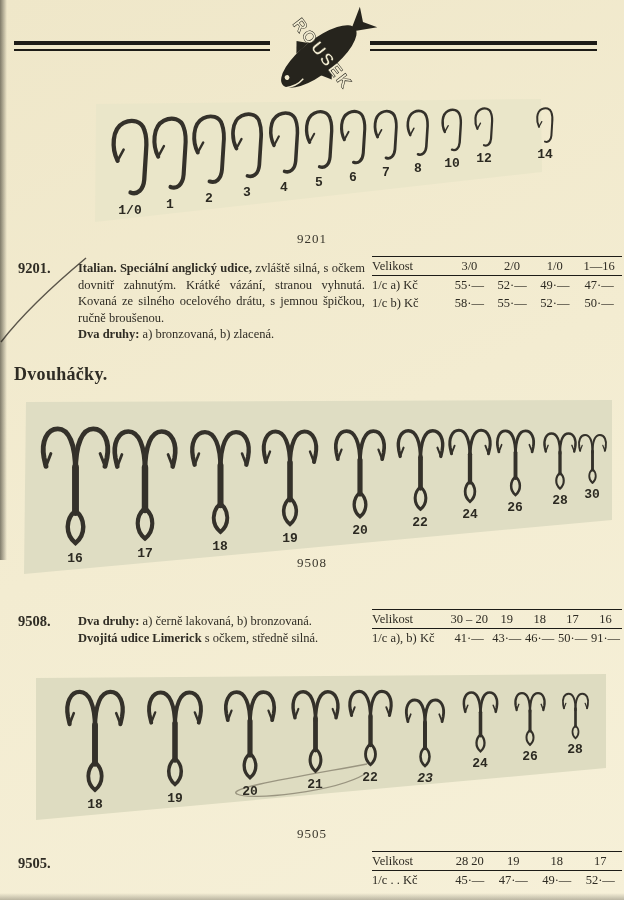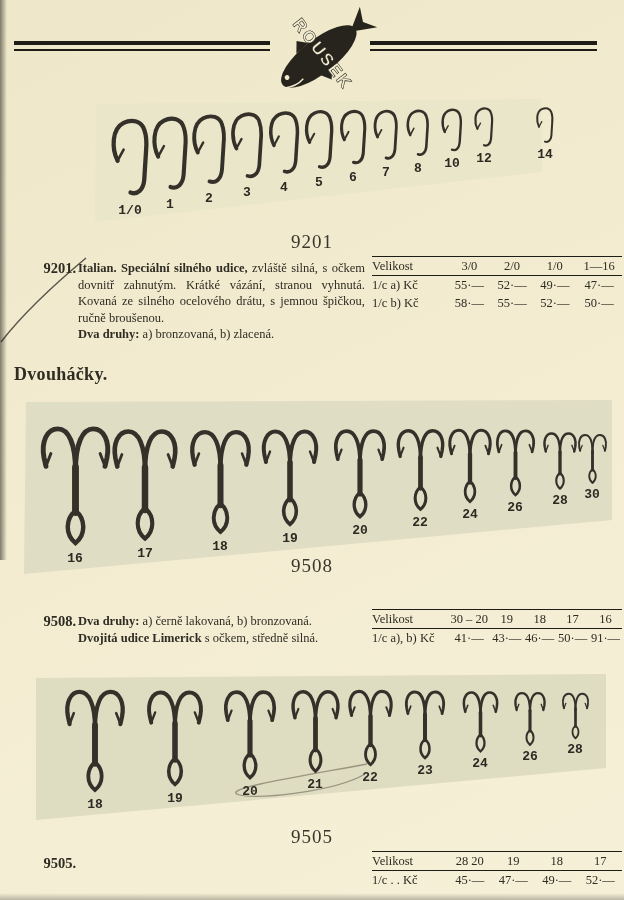--- a/index.html
+++ b/index.html
@@ -12,22 +12,22 @@
   .hrule .thin{height:2px;background:var(--rule,#1d1c17);margin-top:4px;}
   .logo{position:absolute;left:262px;top:2px;width:120px;height:100px;}
   
   .strip{position:absolute;}
   .strip-bg{position:absolute;inset:0;}
   .hook-unit{position:absolute;display:flex;flex-direction:column;align-items:center;gap:1px;}
   .hook-label{font-family:"Liberation Mono",monospace;font-size:13px;font-weight:bold;color:#2c2a22;line-height:15px;white-space:nowrap;}
   .pencil{position:absolute;}
   .leader{position:absolute;}
   
-  .caption{position:absolute;left:0;width:624px;text-align:center;font-size:19px;letter-spacing:1px;color:#39362c;}
-  .item-number{position:absolute;left:18px;width:58px;font-weight:bold;font-size:14.5px;text-align:right;}
+  .caption{position:absolute;left:0;width:624px;text-align:center;font-size:13px;letter-spacing:1px;color:#39362c;}
+  .item-number{position:absolute;left:18px;width:58px;font-weight:bold;font-size:14.5px;}
   .item-text{position:absolute;left:78px;width:287px;font-size:12.5px;line-height:16.5px;text-align:justify;}
   .item-text p{margin:0;}
   .b{font-weight:bold;}
   .section-heading{position:absolute;left:14px;font-weight:bold;font-size:18px;letter-spacing:.3px;}
   
   .ptable{position:absolute;width:250px;}
   .ptable table{width:100%;border-collapse:collapse;font-size:12.5px;color:#2e2b23;}
   .ptable th,.ptable td{font-weight:normal;text-align:center;padding:1.5px 0;white-space:nowrap;}
   .ptable th:first-child,.ptable td:first-child{text-align:left;width:76px;}
   .ptable thead tr{border-top:1.6px solid var(--rule,#1d1c17);border-bottom:1.6px solid var(--rule,#1d1c17);margin-left:29px;}
@@ -152,21 +152,21 @@
       </div>
     </div>
   <div class="caption" style="top:231px;">9201</div>
 
   <svg class="leader" style="left:0;top:250px;" width="92" height="96">
     <path d="M1 92 C18 70 50 38 86 8" stroke="#5a554a" stroke-width="1.5" fill="none"></path>
   </svg>
 
   <div class="item-number" style="top:260px;">9201.</div>
   <div class="item-text" style="top:260px;">
-    <p><span class="b">Italian. </span><span class="b">Speciální silného udice, </span><span>zvláště silná, s očkem dovnitř zahnutým. Krátké vázání, stranou vyhnutá. Kovaná ze silného ocelového drátu, s jemnou špičkou, ručně broušenou.</span></p>
+    <p><span class="b">Italian. </span><span class="b">Speciální anglický udice, </span><span>zvláště silná, s očkem dovnitř zahnutým. Krátké vázání, stranou vyhnutá. Kovaná ze silného ocelového drátu, s jemnou špičkou, ručně broušenou.</span></p>
     <p><span class="b">Dva druhy: </span><span>a) bronzovaná, b) zlacená.</span></p>
   </div>
   <div class="ptable" style="left:372px;top:256px;">
       <table>
         <thead>
           <tr>
             <th>Velikost</th>
             <th>3/0</th>
             <th>2/0</th>
             <th>1/0</th>
@@ -392,21 +392,21 @@
         <svg width="51" height="82" viewBox="0 0 80 130" fill="none">
     <path d="M40 50 C40 22 33 7 22 7 C11 7 5 20 8 36 L10 45" stroke="var(--ink)" stroke-width="5" stroke-linecap="round"></path>
     <path d="M10 45 L15 32" stroke="var(--ink)" stroke-width="3" stroke-linecap="round"></path>
     <path d="M40 50 C40 22 47 7 58 7 C69 7 75 20 72 36 L70 45" stroke="var(--ink)" stroke-width="5" stroke-linecap="round"></path>
     <path d="M70 45 L65 32" stroke="var(--ink)" stroke-width="3" stroke-linecap="round"></path>
     <path d="M40 46 L40 92" stroke="var(--ink)" stroke-width="7" stroke-linecap="round"></path>
     <path d="M40 90 C30 98 29 114 40 123 C51 114 50 98 40 90" stroke="var(--ink)" stroke-width="4.5" stroke-linecap="round"></path>
         </svg>
         <div class="hook-label">22</div>
       </div>
-      <div class="hook-unit" style="left: 370px; bottom: 44px;">
+      <div class="hook-unit" style="left: 370px; bottom: 36px; font-style: italic;">
         <svg width="46" height="74" viewBox="0 0 80 130" fill="none">
     <path d="M40 50 C40 22 33 7 22 7 C11 7 5 20 8 36 L10 45" stroke="var(--ink)" stroke-width="5" stroke-linecap="round"></path>
     <path d="M10 45 L15 32" stroke="var(--ink)" stroke-width="3" stroke-linecap="round"></path>
     <path d="M40 50 C40 22 47 7 58 7 C69 7 75 20 72 36 L70 45" stroke="var(--ink)" stroke-width="5" stroke-linecap="round"></path>
     <path d="M70 45 L65 32" stroke="var(--ink)" stroke-width="3" stroke-linecap="round"></path>
     <path d="M40 46 L40 92" stroke="var(--ink)" stroke-width="7" stroke-linecap="round"></path>
     <path d="M40 90 C30 98 29 114 40 123 C51 114 50 98 40 90" stroke="var(--ink)" stroke-width="4.5" stroke-linecap="round"></path>
         </svg>
         <div class="hook-label">23</div>
       </div>

